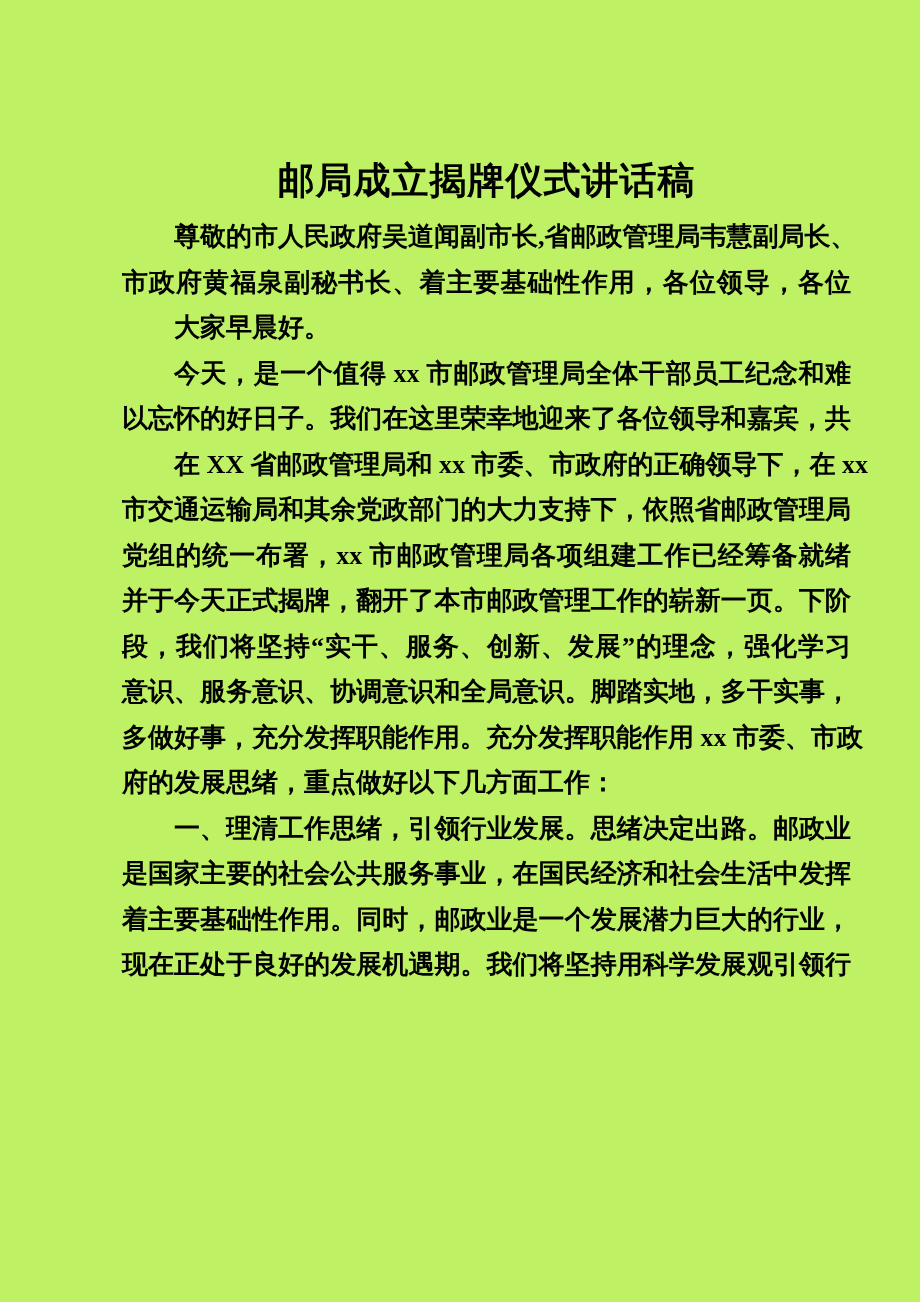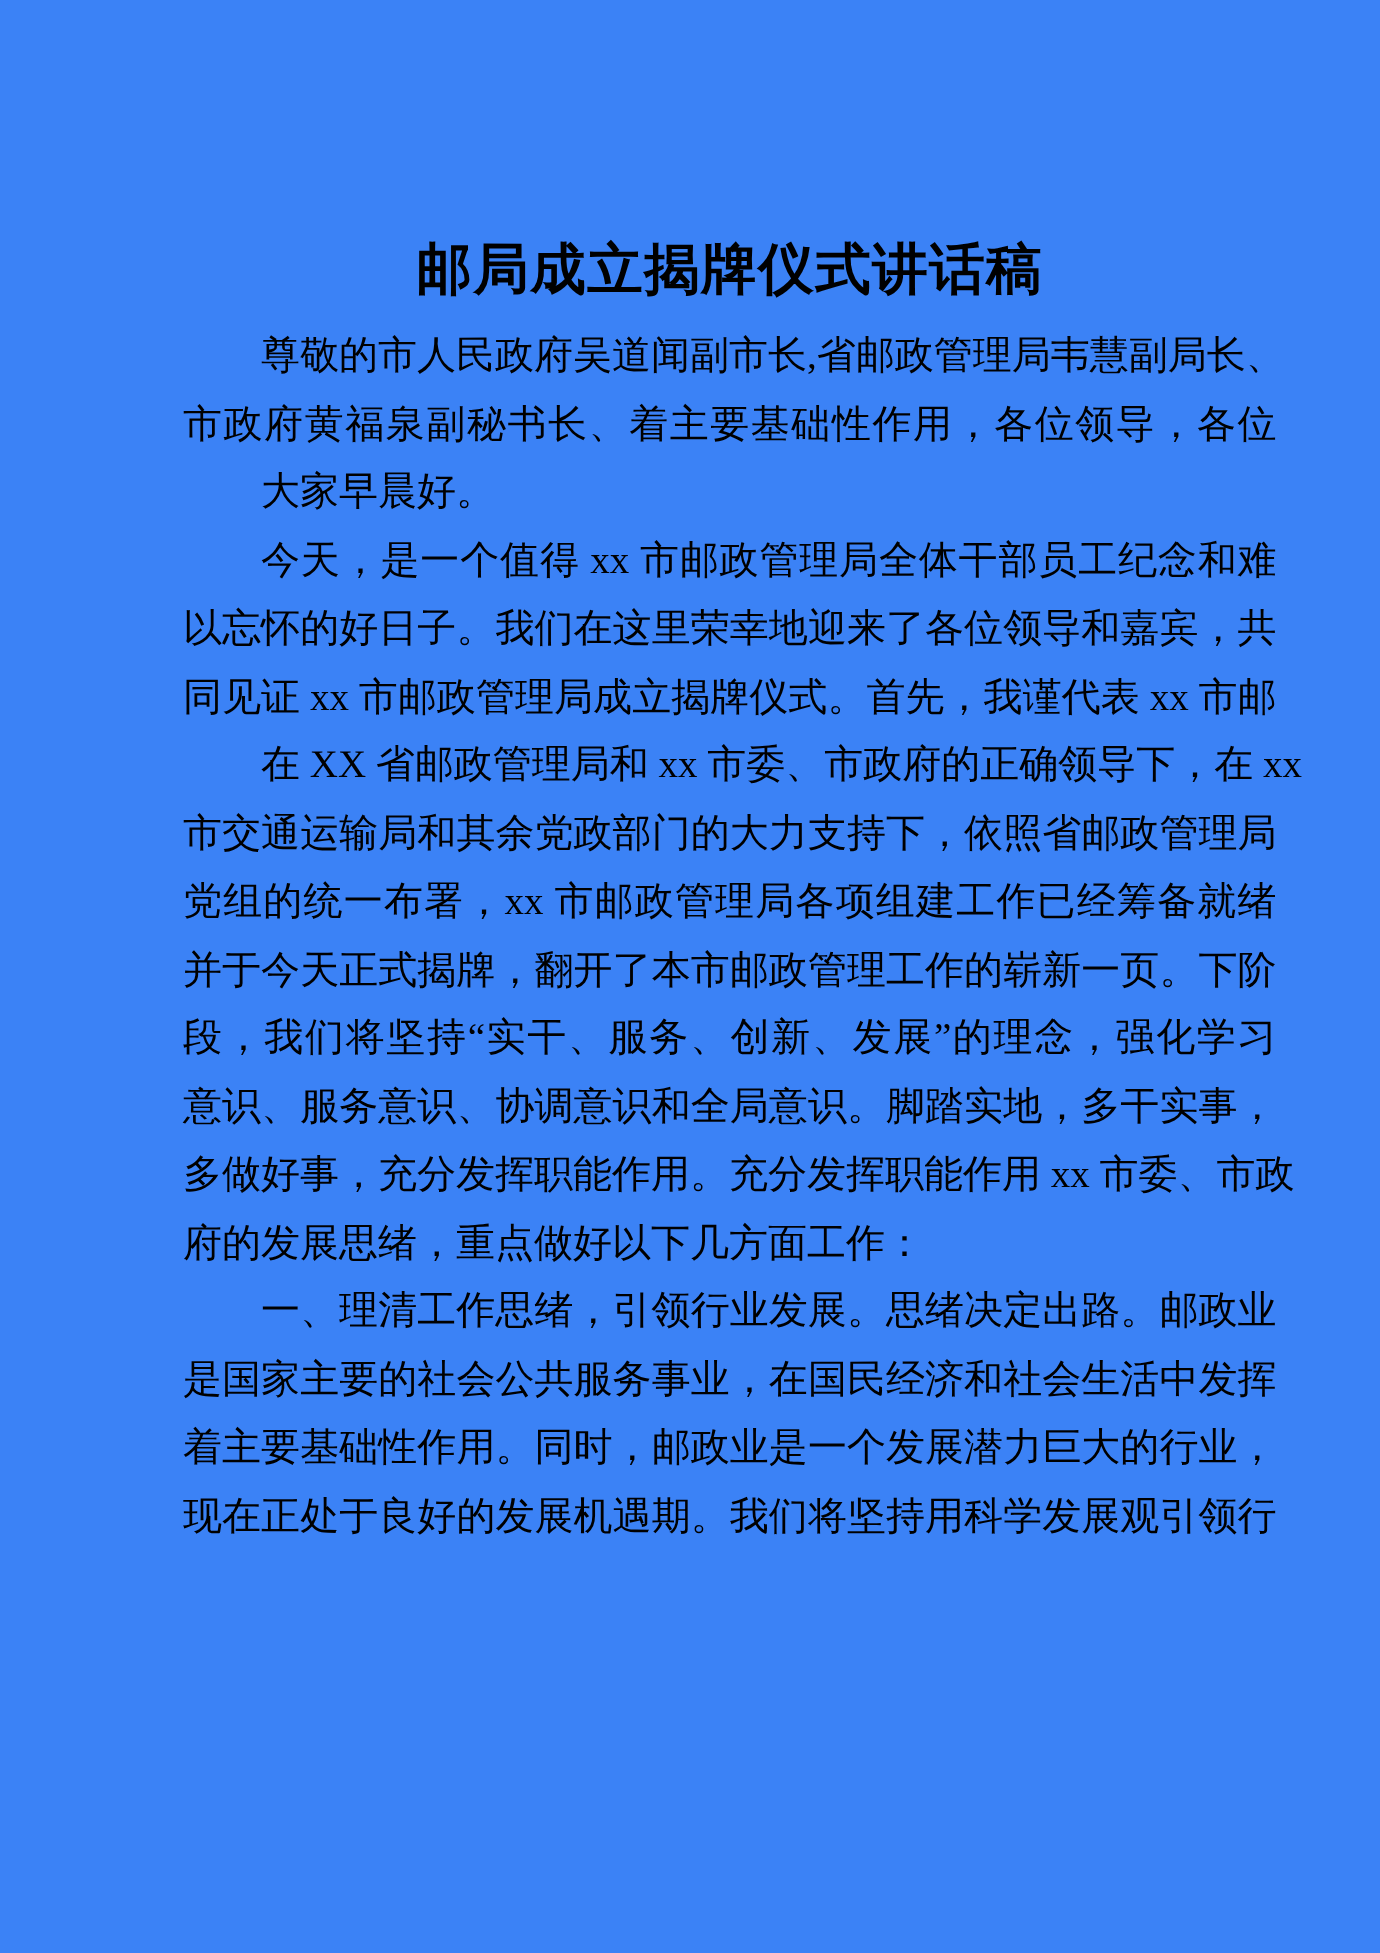--- a/index.html
+++ b/index.html
@@ -4,40 +4,41 @@
 <style>
   html, body {
     margin: 0;
     padding: 0;
     background: #ffffff;
   }
   .page {
     position: relative;
     width: 920px;
     height: 1302px;
-    background: #3b82f6;
+    background: #bef264;
     overflow: hidden;
     color: #000000;
     font-family: "Liberation Serif", "DejaVu Serif", serif;
   }
   .content {
     padding: 152px 69px 0 122px; 
   }
   .doc-title {
     font-size: 37px;
     line-height: 57px;
     font-weight: bold;
     text-align: center;
     margin: 0 0 5px 0;
     letter-spacing: 1px;
     white-space: nowrap;
   }
   .para {
     margin: 0;
     padding: 0;
+    font-weight: bold;
   }
   .line {
     font-size: 26px;
     line-height: 45.5px;
     height: 45.5px;
     white-space: nowrap;
     overflow: visible;
   }
   .line.j {
     text-align: justify;
@@ -57,21 +58,20 @@
         <div class="para">
           <div class="line j first">尊敬的市人民政府吴道闻副市长,省邮政管理局韦慧副局长、</div>
           <div class="line j">市政府黄福泉副秘书长、着主要基础性作用，各位领导，各位</div>
         </div>
         <div class="para">
           <div class="line first">大家早晨好。</div>
         </div>
         <div class="para">
           <div class="line j first">今天，是一个值得 xx 市邮政管理局全体干部员工纪念和难</div>
           <div class="line j">以忘怀的好日子。我们在这里荣幸地迎来了各位领导和嘉宾，共</div>
-          <div class="line j">同见证 xx 市邮政管理局成立揭牌仪式。首先，我谨代表 xx 市邮</div>
         </div>
         <div class="para">
           <div class="line j first">在 XX 省邮政管理局和 xx 市委、市政府的正确领导下，在 xx</div>
           <div class="line j">市交通运输局和其余党政部门的大力支持下，依照省邮政管理局</div>
           <div class="line j">党组的统一布署，xx 市邮政管理局各项组建工作已经筹备就绪</div>
           <div class="line j">并于今天正式揭牌，翻开了本市邮政管理工作的崭新一页。下阶</div>
           <div class="line j">段，我们将坚持“实干、服务、创新、发展”的理念，强化学习</div>
           <div class="line j">意识、服务意识、协调意识和全局意识。脚踏实地，多干实事，</div>
           <div class="line j">多做好事，充分发挥职能作用。充分发挥职能作用 xx 市委、市政</div>
           <div class="line">府的发展思绪，重点做好以下几方面工作：</div>

